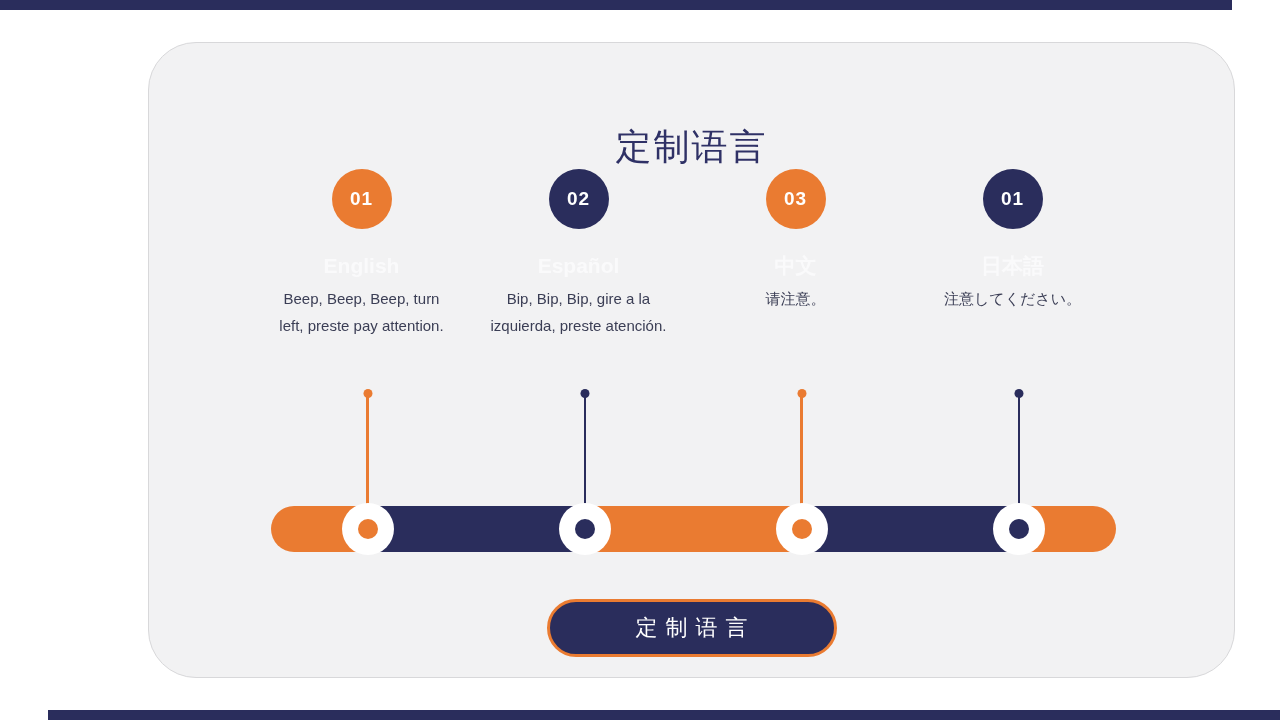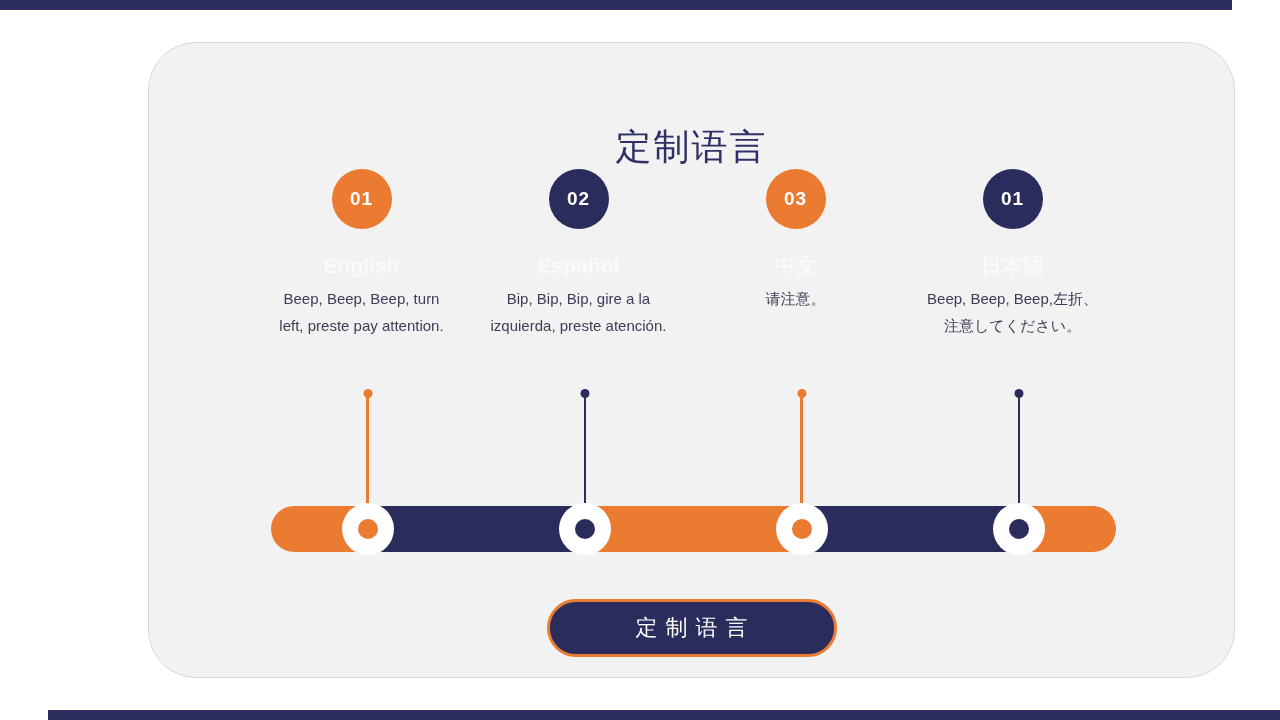--- a/index.html
+++ b/index.html
@@ -130,21 +130,20 @@
         <div class="desc">
           <div>请注意。</div>
         </div>
       </div>
       <div class="col accent-navy">
         <div class="num-circle">
             <span>01</span>
           </div>
         <div class="ghost">日本語</div>
         <div class="desc">
-          <div>Beep, Beep, Beep,左折、</div>
           <div>注意してください。</div>
         </div>
       </div>
     </div>
 
     <div class="connector accent-orange" style="left:217px;">
         <span class="cdot"></span>
       </div>
     <div class="connector accent-navy" style="left:434.5px;">
         <span class="cdot"></span>

